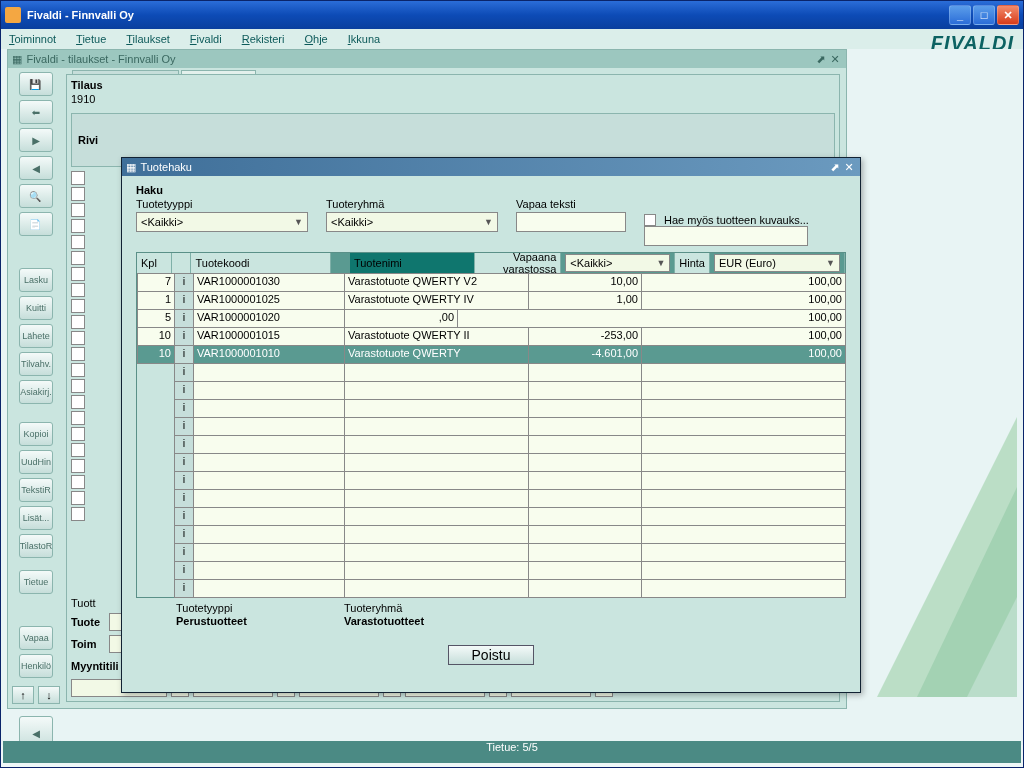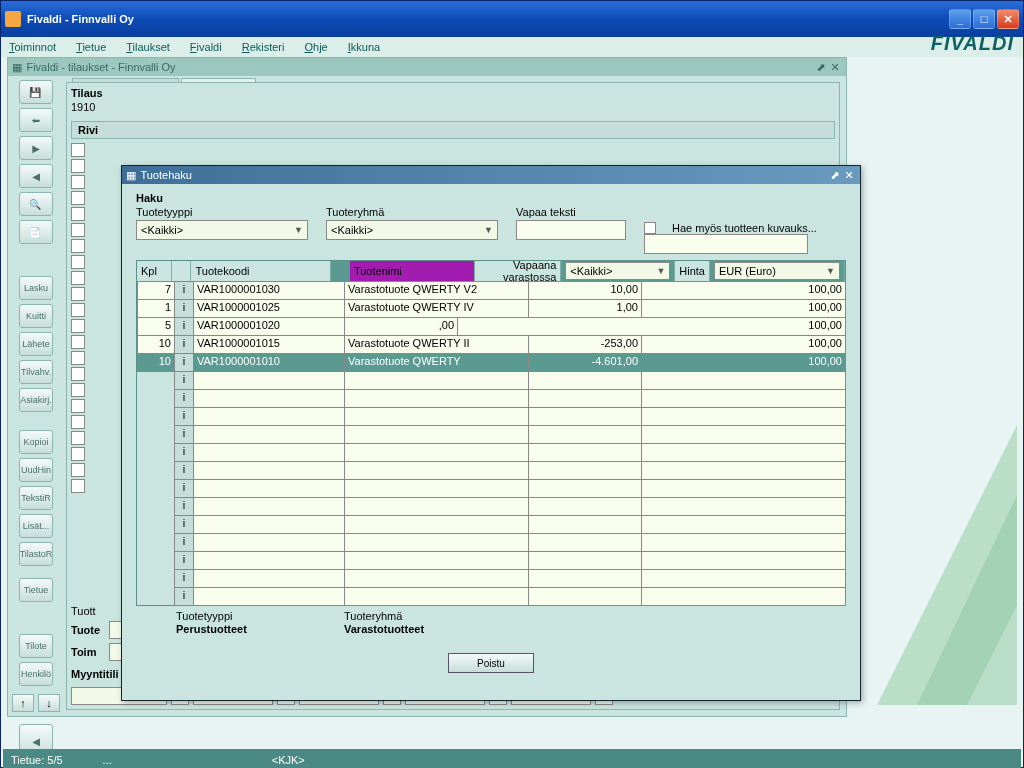--- a/index.html
+++ b/index.html
@@ -1,20 +1,20 @@
 <!DOCTYPE html>
 <html><head>
 <meta charset="utf-8">
 <style>
 * { box-sizing: border-box; margin: 0; padding: 0; font-family: Tahoma, Arial, sans-serif; font-size: 11px; }
 body { background: #e8f4f4; width: 1024px; height: 768px; overflow: hidden; position: relative; }
 
 
 .window-chrome { width: 1024px; height: 768px; background: #eef7f7; border: 1px solid #0a246a; }
-.title-bar { height: 36px; background: linear-gradient(to bottom, #2b6dd8, #0d4bb6 50%, #0a3f9e); color: #fff; display: flex; align-items: center; padding: 8px 4px; }
+.title-bar { height: 28px; background: linear-gradient(to bottom, #2b6dd8, #0d4bb6 50%, #0a3f9e); color: #fff; display: flex; align-items: center; padding: 8px 4px; }
 .title-bar .java-icon { width: 16px; height: 16px; margin-right: 6px; background: #f4a742; border-radius: 2px; position: relative; }
 .title-bar .title-text { flex: 1; font-weight: bold; }
 .win-controls { display: flex; gap: 2px; }
 .win-btn { width: 22px; height: 20px; border-radius: 3px; display: flex; align-items: center; justify-content: center; font-weight: bold; color: #fff; font-size: 11px; }
 .win-min { background: linear-gradient(to bottom, #5c9eea, #2b6dd8); border: 1px solid #fff3; }
 .win-max { background: linear-gradient(to bottom, #5c9eea, #2b6dd8); border: 1px solid #fff3; }
 .win-close { background: linear-gradient(to bottom, #f28b6b, #d83c1b); border: 1px solid #fff3; }
 
 .menu-bar { height: 20px; background: #dbeeea; display: flex; align-items: center; padding: 0 8px; gap: 20px; color: #0d5a5a; }
 .menu-bar .menu-item span.u { text-decoration: underline; }
@@ -32,56 +32,56 @@
 .tab { padding: 3px 14px; background: #e3f0ec; border: 1px solid #8bb5ae; border-bottom: none; margin-right: 2px; }
 .tab.inactive { background: #c6deda; }
 
 .left-toolbar { position: absolute; left: 6px; top: 22px; width: 44px; display: flex; flex-direction: column; gap: 4px; align-items: center; }
 .tb-btn { width: 34px; height: 24px; background: linear-gradient(to bottom, #f4faf9, #c6deda); border: 1px solid #8bb5ae; border-radius: 3px; display:flex; align-items:center; justify-content:center; color:#4a7068; font-size:10px;}
 .tb-btn.small-text { font-size: 9px; padding: 0 2px; white-space: nowrap; overflow: hidden; }
 
 .form-body { position: absolute; left: 58px; top: 24px; right: 6px; bottom: 6px; background: #cae5df; border: 1px solid #8bb5ae; padding: 4px; }
 .form-row { display: flex; align-items: center; gap: 4px; margin-bottom: 2px; font-size: 11px; }
 .tilaus-label { font-weight: bold; }
-.rivi-box { background:#c6deda; border:1px solid #8bb5ae; padding:2px 6px; font-weight: bold; }
+.rivi-box { background:#c6deda; border:1px solid #8bb5ae; padding:20px 6px; font-weight: bold; }
 .rivi-checks { display:flex; flex-direction:column; gap:2px; margin-top:4px; }
 .rivi-checks .cb { width:14px; height:14px; background:#fff; border:1px solid #888; }
 .bf-row { display:flex; align-items:center; gap:4px; margin-top:4px; }
 .bf-row label { font-weight:bold; min-width:56px; }
 .bf-row input, .bf-row .sel-small { height:18px; background:#f2f9e6; border:1px solid #888; }
 .small-input { width: 86px; }
 .arrows { display:flex; gap:4px; margin-top:4px; }
 .arrow-btn { width:22px; height:18px; background: linear-gradient(to bottom,#f4faf9,#c6deda); border:1px solid #8bb5ae; display:flex; align-items:center; justify-content:center; }
 
-.status-bar { position: absolute; left: 2px; right: 2px; bottom: -18px; height: 22px; background: #4b8a84; color:#fff; display:flex; align-items:center; padding: 0 8px; gap: 40px; }
+.status-bar { position: absolute; left: 2px; right: 2px; bottom: -18px; height: 22px; background: #4b8a84; color:#fff; display:flex; align-items:center; padding: 0 8px; gap: 40px; flex-direction: column; }
 
 
 .dialog { position: absolute; left: 120px; top: 108px; width: 740px; height: 536px; background: #cae5df; border: 1px solid #123; box-shadow: 2px 2px 6px rgba(0,0,0,0.3); z-index: 100; }
 .dialog-title { height: 18px; background: linear-gradient(to right, #3f6f99, #6b9abf); color:#fff; display:flex; align-items:center; padding: 0 4px; }
 .dialog-title .spacer{flex:1;}
 .dialog-title .ctrl{ width:14px; text-align:center; cursor:pointer; color:#fff;}
 
 .dialog-body { padding: 8px 14px; }
 .haku-label { font-weight: bold; margin-bottom: 2px; }
 .filter-row { display: flex; gap: 18px; margin-bottom: 6px; }
 .filter-col { display:flex; flex-direction:column; }
 .filter-col .lbl { font-size:11px; margin-bottom:2px; }
 .sel { height: 20px; background: #f2f9e6; border:1px solid #888; width: 172px; display:flex; align-items:center; padding:0 4px; justify-content:space-between;}
 .sel .arrow{ font-size:9px; color:#555; }
 .txt-input { height:20px; background:#f8fdee; border:1px solid #888; width: 224px; padding:0 4px;}
-.chk-row { display:flex; align-items:center; gap:16px; font-size:11px;margin-top:16px;}
+.chk-row { display:flex; align-items:center; gap:8px; font-size:11px;margin-top:16px;}
 .chk { width:12px; height:12px; border:1px solid #888; background:#fff;}
 
 .grid-area { border:1px solid #5a9088; background:#cae5df; display:flex; flex-direction:column;}
 .grid-header { display:flex; background:#5a9a91; color:#fff; height:20px; align-items:center;}
 .gh { padding: 0 4px; border-right:1px solid #7fb0a8; font-size:11px; display:flex; align-items:center; height:100%;}
 .gh.kpl{ width:38px; background:#cae5df; color:#000;}
 .gh.blank{ width:20px; background:#cae5df;}
 .gh.code{ width:152px; background:#cae5df; color:#000;text-align:center;}
-.gh.name{ width:136px; background:#a21caf; color:#000;margin-left:19px;}
+.gh.name{ width:136px; background:#0f766e; color:#000;margin-left:19px;}
 .gh.stock-lbl{ width:94px; background:#cae5df; color:#000; text-align:right; justify-content:flex-end;}
 .gh.stock-sel{ width:114px;}
 .gh.stock-sel .sel{ width:110px; height:18px; background:#f2f9e6; color:#000; font-size:11px;}
 .gh.price-lbl{ width:36px; background:#cae5df; color:#000;}
 .gh.price-sel{ flex:1;}
 .gh.price-sel .sel{ width:126px; height:18px; background:#f2f9e6; color:#000; font-size:11px;}
 
 .grid-row { display:flex; height:18px; align-items:stretch; }
 .grid-row.selected .cell { background:#5a9a91; color:#fff; }
 .grid-row.selected .cell-i { background:#c6deda; color:#000;}
@@ -99,21 +99,21 @@
 
 .summary-row { display:flex; margin-top:4px; }
 .sum-col { display:flex; flex-direction:column; font-size:11px;}
 .sum-col .s-lbl{ margin-bottom:1px;}
 .sum-col .s-val{ font-weight:bold;}
 .sum-tt { width: 168px; margin-left: 40px;}
 .sum-tr { width: 250px;}
 .sum-ku { flex:1; text-align:left;}
 
 .dialog-footer { display:flex; justify-content:center; margin-top: 18px;}
-.btn-poistu { width:86px; height:20px; background: linear-gradient(to bottom, #f4faf9, #c6deda); border:1px solid #556; font-size:10px;}
+.btn-poistu { width:86px; height:20px; background: linear-gradient(to bottom, #f4faf9, #c6deda); border:1px solid #556; font-size:14px;}
 
 .bg-shape { position: absolute; right: 6px; bottom: 48px; width: 140px; height: 280px; }
 .bg-shape svg { width:100%; height:100%; }
 
 .percent-box { width:24px; height:18px; background:#f2f9e6; border:1px solid #888; text-align:center; }
 
 </style>
 </head>
 <body>
 
@@ -177,21 +177,21 @@
         <div class="tb-btn small-text">Asiakirj.</div>
         <div style="height:10px"></div>
         <div class="tb-btn small-text">Kopioi</div>
         <div class="tb-btn small-text">UudHin</div>
         <div class="tb-btn small-text">TekstiR</div>
         <div class="tb-btn small-text">Lisät...</div>
         <div class="tb-btn small-text">TilastoR</div>
         <div style="height:4px"></div>
         <div class="tb-btn small-text">Tietue</div>
         <div style="height:24px"></div>
-        <div class="tb-btn small-text">Tilote</div>
+        <div class="tb-btn small-text">Vapaa</div>
         <div class="tb-btn small-text">Henkilö</div>
         <div class="arrows">
           <div class="arrow-btn">↑</div>
           <div class="arrow-btn">↓</div>
         </div>
         <div style="height:4px"></div>
         <div class="tb-btn" style="width:34px;height:34px">◀</div>
       </div>
 
       <div class="form-body">

